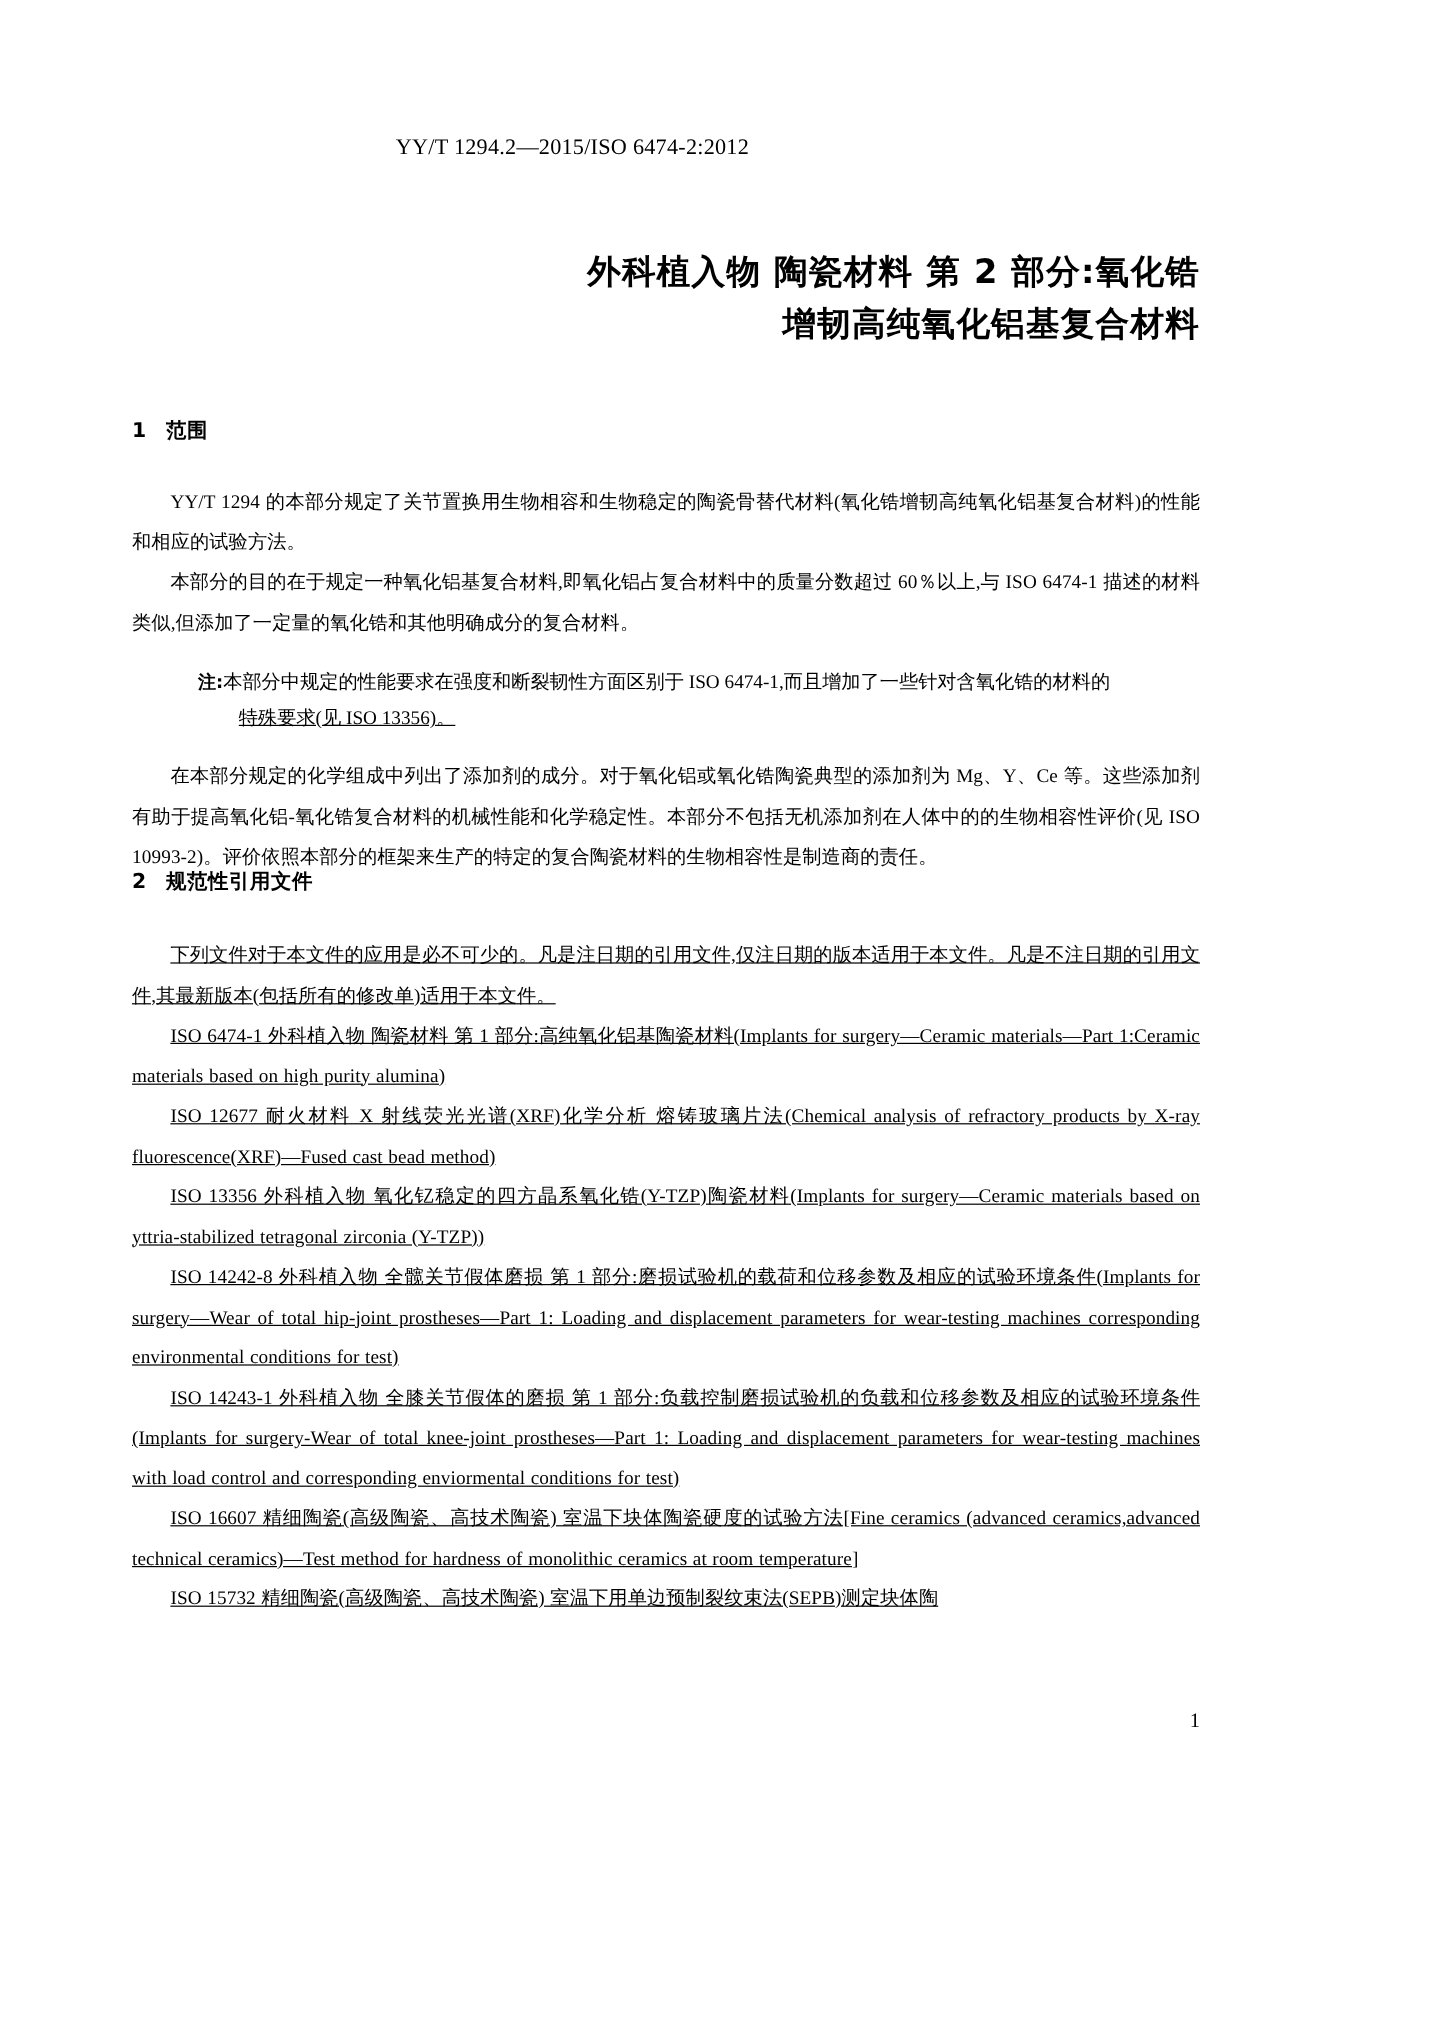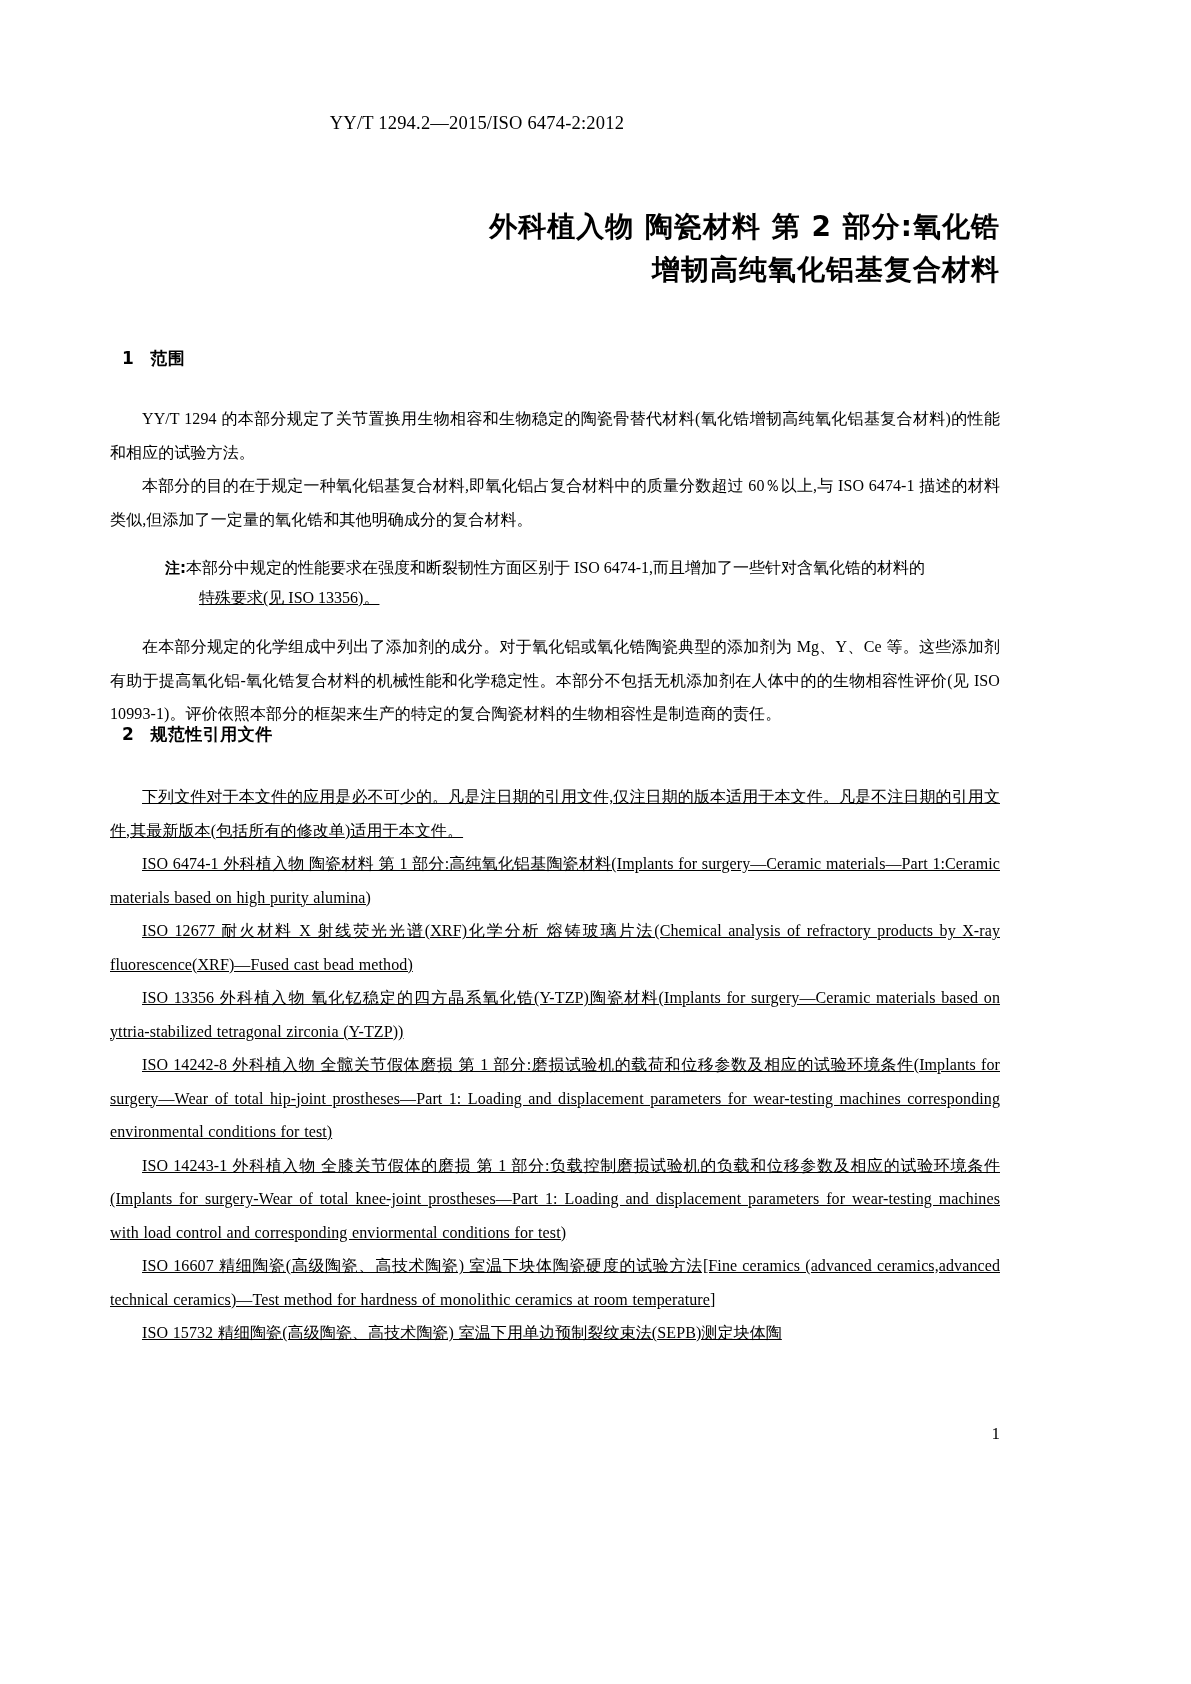--- a/index.html
+++ b/index.html
@@ -57,21 +57,20 @@
 
   
   .clause-heading {
     position: absolute;
     left: 0;
     font-family: "DejaVu Sans", "Liberation Sans", sans-serif;
     font-weight: bold;
     font-size: 17px;
     letter-spacing: 0.5px;
     white-space: nowrap;
-    margin-left: 12px;
   }
   .clause-heading .num { margin-right: 16px; }
 
   
   .body-block {
     position: absolute;
     left: 0;
     width: 890px;
   }
   p.para {
@@ -134,21 +133,21 @@
       <span class="num">1</span><span>范围</span>
     </div>
 
     <div class="body-block" style="top:402px;">
       <p class="para">YY/T 1294 的本部分规定了关节置换用生物相容和生物稳定的陶瓷骨替代材料(氧化锆增韧高纯氧化铝基复合材料)的性能和相应的试验方法。</p>
       <p class="para">本部分的目的在于规定一种氧化铝基复合材料,即氧化铝占复合材料中的质量分数超过 60％以上,与 ISO 6474-1 描述的材料类似,但添加了一定量的氧化锆和其他明确成分的复合材料。</p>
       <p class="note">
         <span class="note-label">注:</span><span>本部分中规定的性能要求在强度和断裂韧性方面区别于 ISO 6474-1,而且增加了一些针对含氧化锆的材料的</span>
         <span class="note-cont">特殊要求(见 ISO 13356)。</span>
       </p>
-      <p class="para">在本部分规定的化学组成中列出了添加剂的成分。对于氧化铝或氧化锆陶瓷典型的添加剂为 Mg、Y、Ce 等。这些添加剂有助于提高氧化铝-氧化锆复合材料的机械性能和化学稳定性。本部分不包括无机添加剂在人体中的的生物相容性评价(见 ISO 10993-1)。评价依照本部分的框架来生产的特定的复合陶瓷材料的生物相容性是制造商的责任。</p>
+      <p class="para">在本部分规定的化学组成中列出了添加剂的成分。对于氧化铝或氧化锆陶瓷典型的添加剂为 Mg、Y、Ce 等。这些添加剂有助于提高氧化铝-氧化锆复合材料的机械性能和化学稳定性。本部分不包括无机添加剂在人体中的的生物相容性评价(见 ISO 10993-2)。评价依照本部分的框架来生产的特定的复合陶瓷材料的生物相容性是制造商的责任。</p>
     </div>
   </div>
 
   <div class="content">
     <div class="clause-heading" style="top:723px;">
       <span class="num">2</span><span>规范性引用文件</span>
     </div>
 
     <div class="body-block" style="top:780px;text-decoration:underline;">
       <p class="para">下列文件对于本文件的应用是必不可少的。凡是注日期的引用文件,仅注日期的版本适用于本文件。凡是不注日期的引用文件,其最新版本(包括所有的修改单)适用于本文件。</p>

